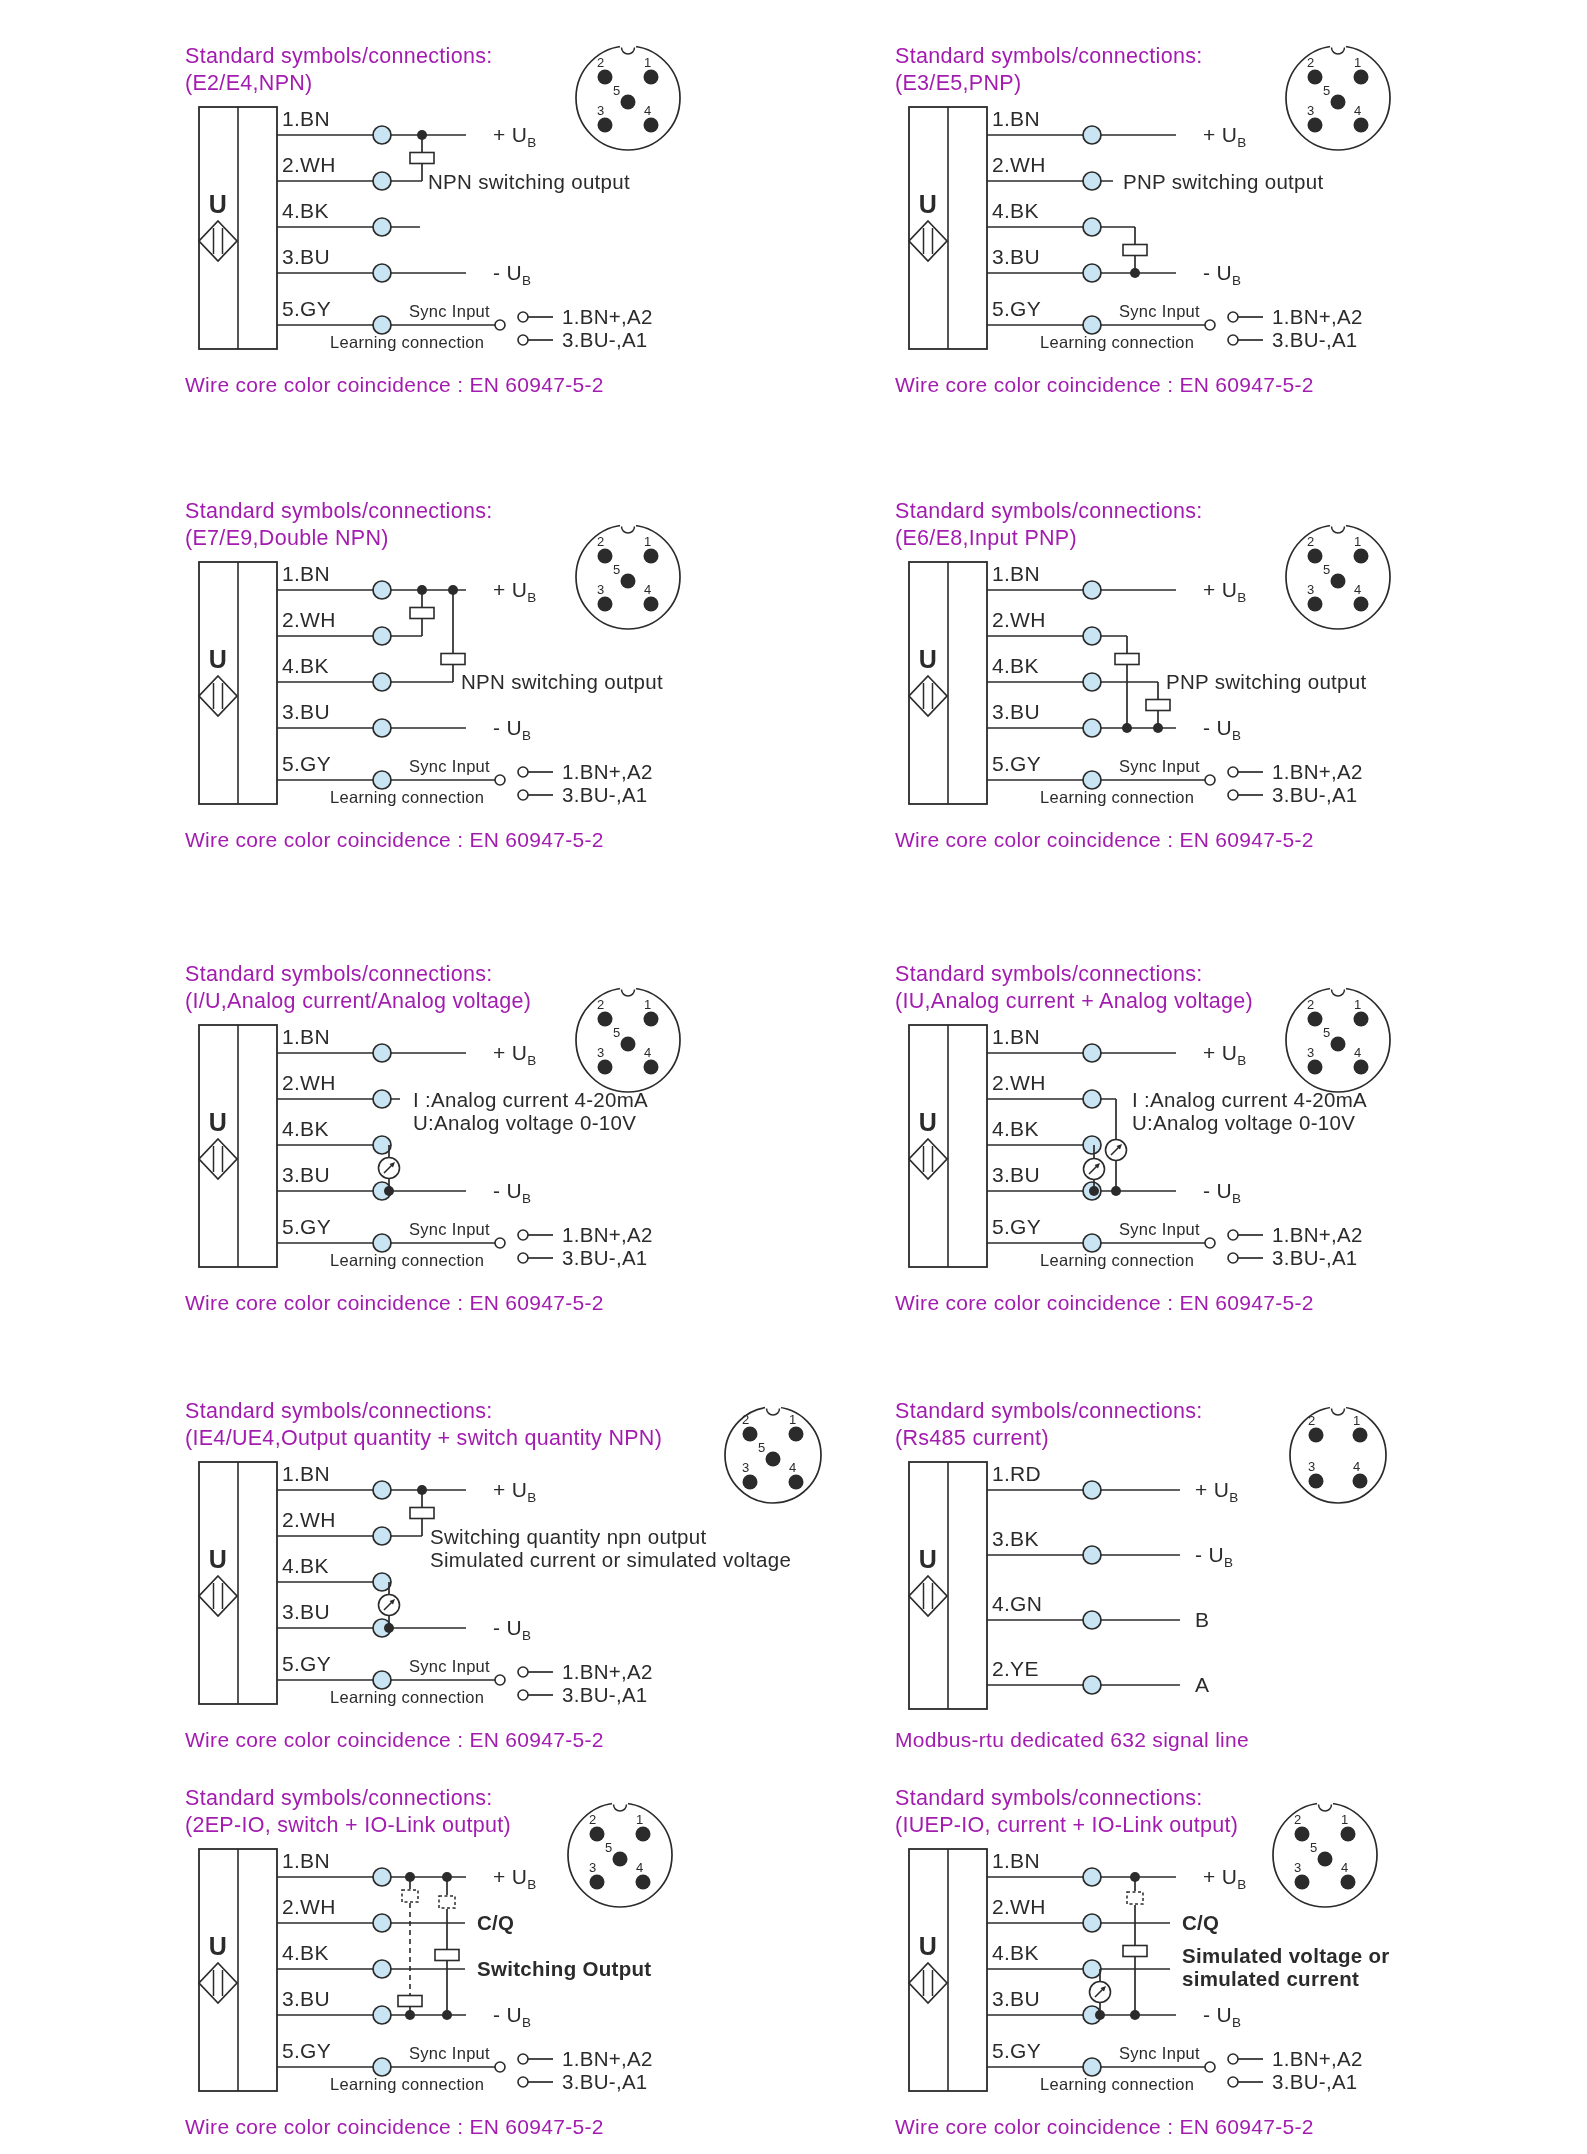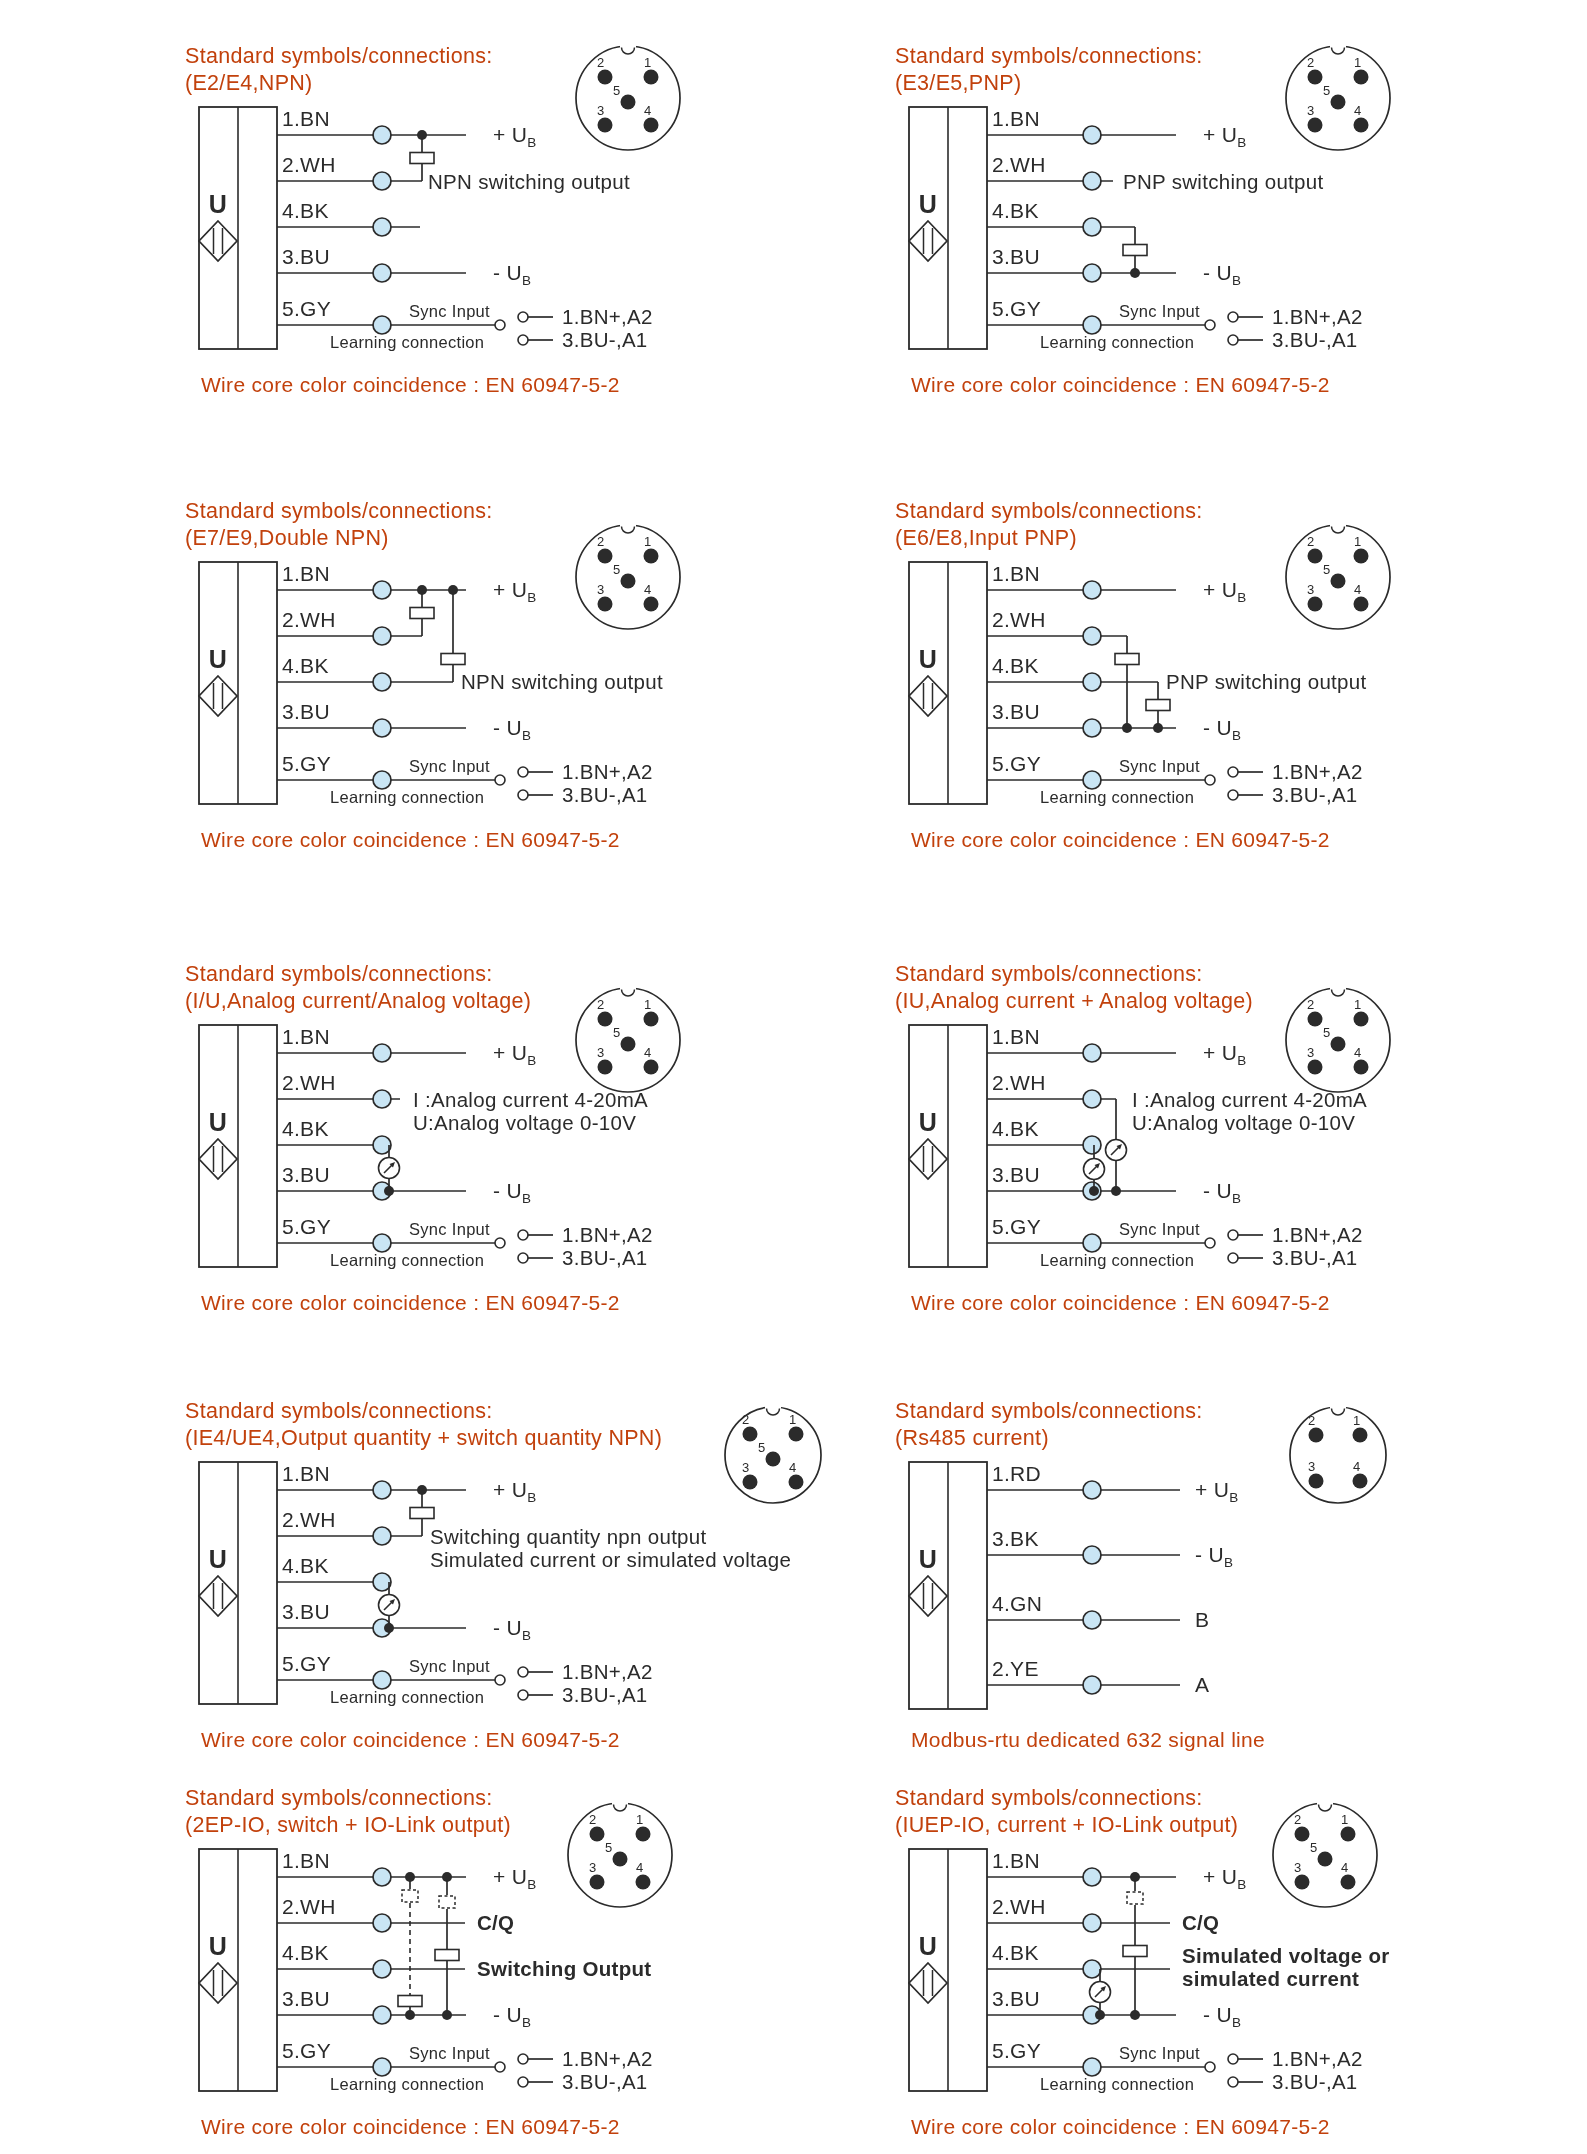--- a/index.html
+++ b/index.html
@@ -1,20 +1,20 @@
 <!DOCTYPE html>
 <html><head>
 <meta charset="utf-8">
 <style>
   html,body{margin:0;padding:0;background:#fff;}
   #page{position:relative;width:1587px;height:2154px;background:#fff;overflow:hidden;
-        font-family:"Liberation Sans",sans-serif;color:#c2410c;}
+        font-family:"Liberation Sans",sans-serif;color:#a21caf;}
   .cell{position:absolute;width:700px;height:470px;}
   .title{position:absolute;left:0;top:0;font-size:21.5px;line-height:26.5px;letter-spacing:.3px;white-space:nowrap;}
-  .footer{position:absolute;left:16px;top:330px;font-size:21px;letter-spacing:.3px;white-space:nowrap;text-align:center;}
+  .footer{position:absolute;left:0;top:330px;font-size:21px;letter-spacing:.3px;white-space:nowrap;text-align:center;}
   .circuit{position:absolute;left:0;top:58px;overflow:visible;}
   .connector{position:absolute;overflow:visible;}
   svg text{font-family:"Liberation Sans",sans-serif;letter-spacing:.3px;}
 </style>
 </head>
 <body>
 
 <div id="page">
     <div class="cell" style="left: 185px; top: 43px;">
       <div class="title">

